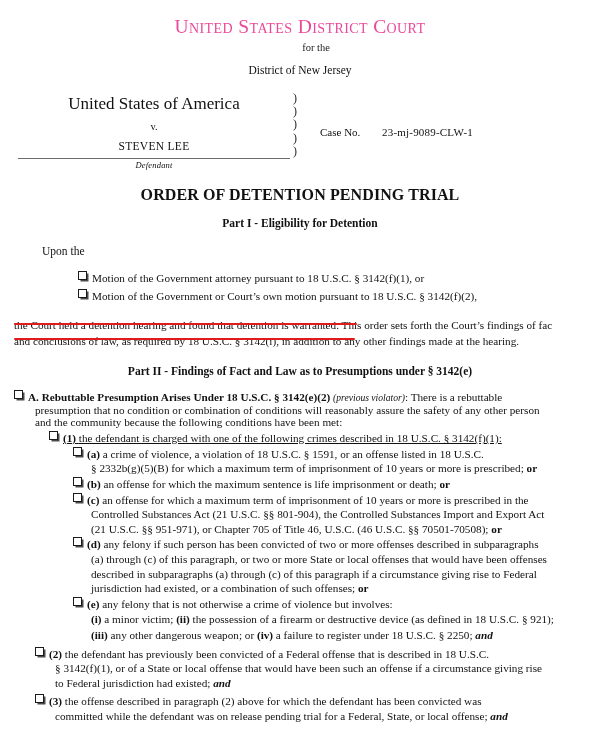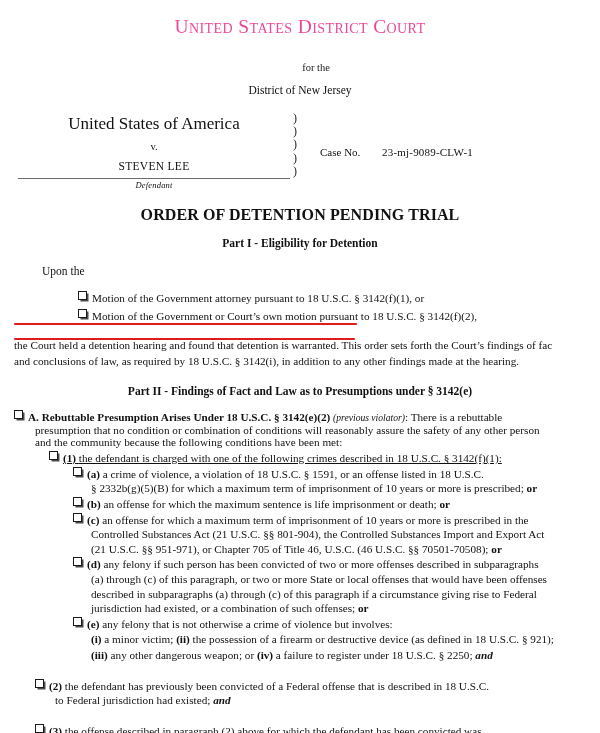--- a/index.html
+++ b/index.html
@@ -32,21 +32,21 @@
     letter-spacing: .4px;
     margin-top: 16px;
     font-variant: small-caps;
     text-transform: none;
     color: #ec4899;
   }
 
   .for-the {
     text-align: center;
     font-size: 10.5px;
-    margin-top: 24px;
+    margin-top: 4px;
     color: #1a1a1a;
     padding-left: 32px;
   }
   .district {
     text-align: center;
     font-size: 11.5px;
     margin-top: 11px;
     color: #111;
   }
 
@@ -177,21 +177,21 @@
   .secA-ind { display: block; margin-left: 21px; }
 
   .lvl1 { margin-left: 49px; margin-top: 3px; }
   .lvl1 .hang { display: block; text-indent: 0; text-decoration: underline; }
 
   .lvl2 { margin-left: 73px; margin-top: 1px; }
   .lvl2 .sub { display: block; margin-left: 18px; }
 
   .lvl2r { margin-left: 91px; margin-top: 1px; }
 
-  .lvlb { margin-left: 35px; margin-top: 16px; }
+  .lvlb { margin-left: 35px; margin-top: 4px; }
   .lvlb .sub { display: block; margin-left: 20px; }
 
   b, strong { font-weight: bold; }
   .bi { font-weight: bold; font-style: italic; }
 
   .clip { overflow: hidden; width: 600px; }
 </style>
 </head>
 <body>
 
@@ -291,20 +291,21 @@
   <div class="row lvl2r">
     <b>(i)</b><span> a minor victim; </span><b>(ii)</b><span> the possession of a firearm or destructive device (as defined in 18 U.S.C. § 921);</span>
   </div>
   <div class="row lvl2r">
     <b>(iii)</b><span> any other dangerous weapon; or </span><b>(iv)</b><span> a failure to register under 18 U.S.C. § 2250; </span><span class="bi">and</span>
   </div>
 
   <div class="row lvlb">
     <span class="cb"></span><b>(2)</b>
     <span>the defendant has previously been convicted of a Federal offense that is described in 18 U.S.C.</span>
+    <span class="sub">§ 3142(f)(1), or of a State or local offense that would have been such an offense if a circumstance giving rise</span>
     <span class="sub"><span>to Federal jurisdiction had existed; </span><span class="bi">and</span></span>
   </div>
 
   <div class="row lvlb">
     <span class="cb"></span><b>(3)</b>
     <span>the offense described in paragraph (2) above for which the defendant has been convicted was</span>
     <span class="sub"><span>committed while the defendant was on release pending trial for a Federal, State, or local offense; </span><span class="bi">and</span></span>
   </div>
 
 </div>

